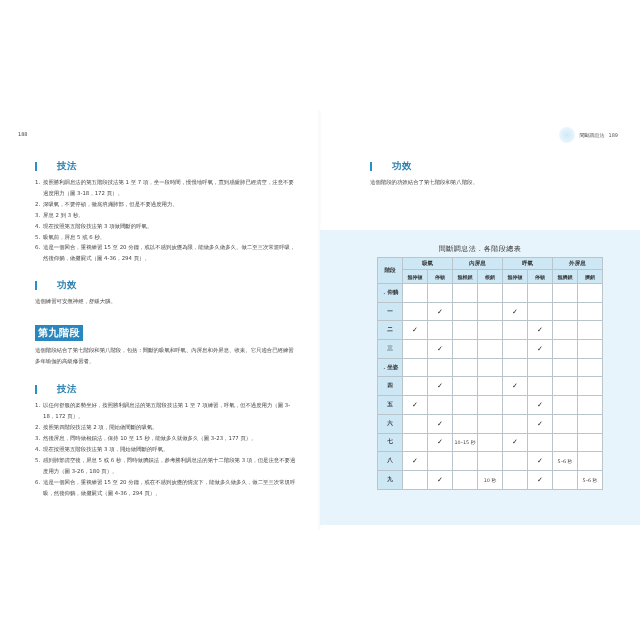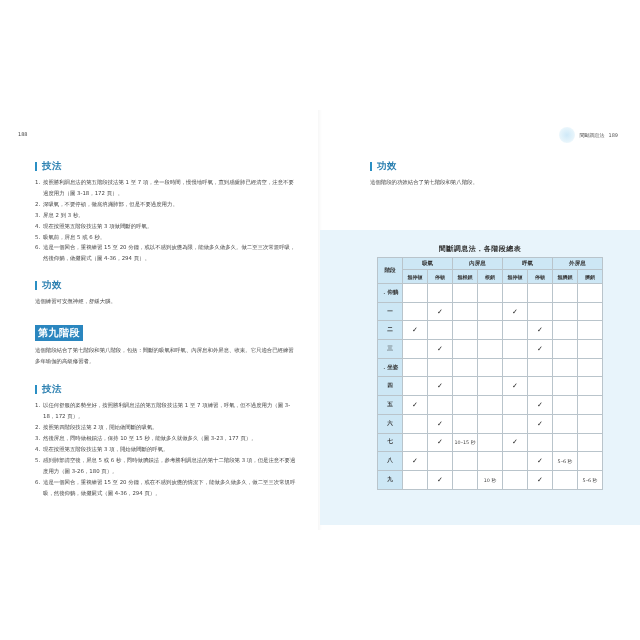--- a/index.html
+++ b/index.html
@@ -18,41 +18,41 @@
 
   .running-head { position: absolute; right: 22px; top: 127px; display: flex; align-items: center; gap: 4px; }
   .running-head .badge { width: 16px; height: 16px; border-radius: 50%;
     background: radial-gradient(circle, #cfe9f8 0%, #e6f4fb 60%, rgba(230,244,251,0) 100%); }
   .running-head .rh-text { font-size: 5px; color: #555; }
   .running-head .rh-num { font-size: 5px; color: #555; }
 
   .content-left { position: absolute; left: 35px; top: 160px; width: 262px; }
   .content-right { position: absolute; left: 50px; top: 160px; width: 250px; }
 
-  .sec-head { display: flex; align-items: center; gap: 5px; margin-bottom: 4px; }
+  .sec-head { display: flex; align-items: center; gap: 20px; margin-bottom: 4px; }
   .sec-bar { width: 2px; height: 9px; background: #2a8fc4; }
   .sec-title { font-size: 9.5px; font-weight: bold; color: #2a7fb0; letter-spacing: 0.5px; }
 
   .stage-label { display: inline-block; background: #2a86bf; color: #fff; font-size: 10px;
                  font-weight: bold; padding: 1px 3px; letter-spacing: 0.5px; margin-bottom: 4px; }
 
   .para { font-size: 5.4px; line-height: 11px; color: #444; }
   .steps { list-style: none; }
   .steps li { font-size: 5.4px; line-height: 10.9px; color: #444; display: flex; }
   .steps li .num { width: 8px; flex: none; }
   .steps li .txt { flex: 1; }
 
   .gap-s { height: 14px; }
   .gap-m { height: 15px; }
   .gap-l { height: 16px; }
 
   
   .panel { position: absolute; left: 0; top: 230px; width: 320px; height: 295px; background: #e8f4fb; }
   .tbl-title { position: absolute; left: 0; width: 320px; top: 244px; text-align: center;
-               font-size: 7px; font-weight: bold; color: #333; letter-spacing: 0.5px; }
+               font-size: 7px; font-weight: normal; color: #333; letter-spacing: 0.5px; }
 
   table.summary { position: absolute; left: 57px; top: 257px; border-collapse: collapse; background: #fff;
                   font-size: 5.4px; color: #333; }
   table.summary td, table.summary th { border: 1px solid #b9c4cb; text-align: center; vertical-align: middle; padding: 0; }
   table.summary th { background: #cde7f5; font-weight: bold; color: #333; }
   table.summary th.grp { height: 12px; font-size: 5.6px; }
   table.summary th.sub { height: 14px; font-size: 5px; }
   table.summary th.stage-hdr { width: 25px; font-size: 5.6px; }
   table.summary td.stage { background: #cde7f5; font-weight: bold; width: 25px; font-size: 5.6px; }
   table.summary td.cell { width: 25px; }

